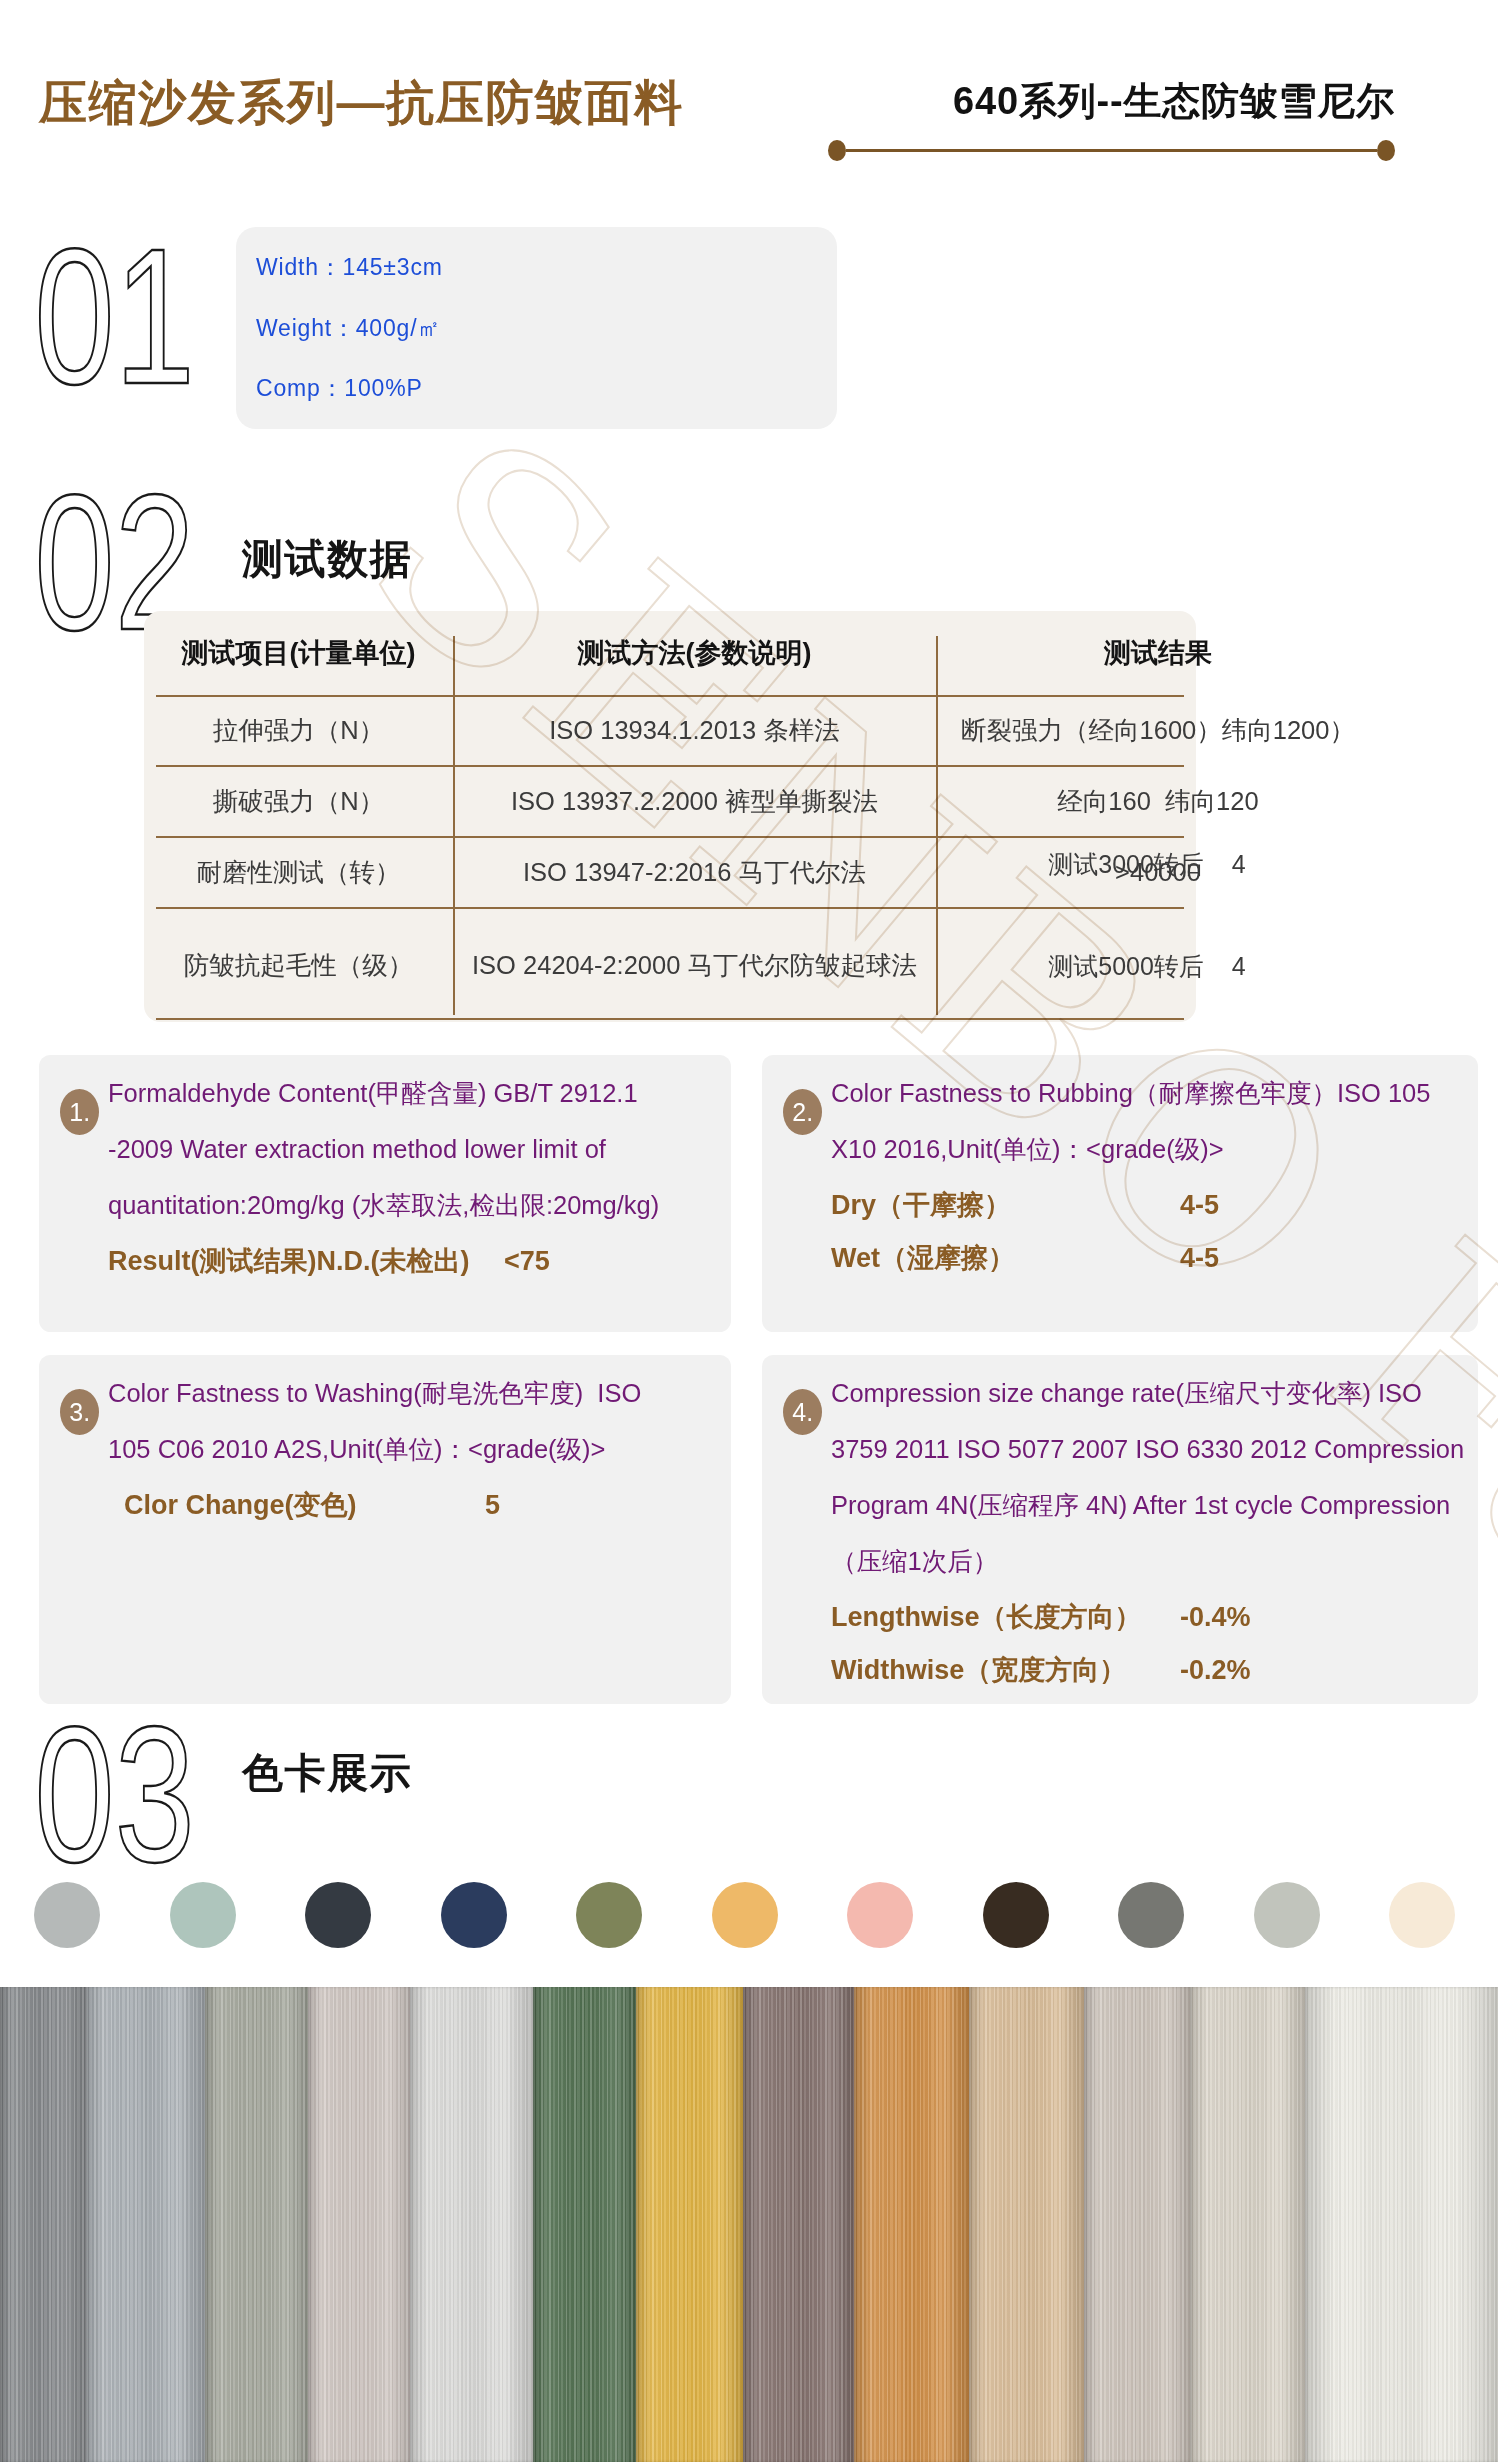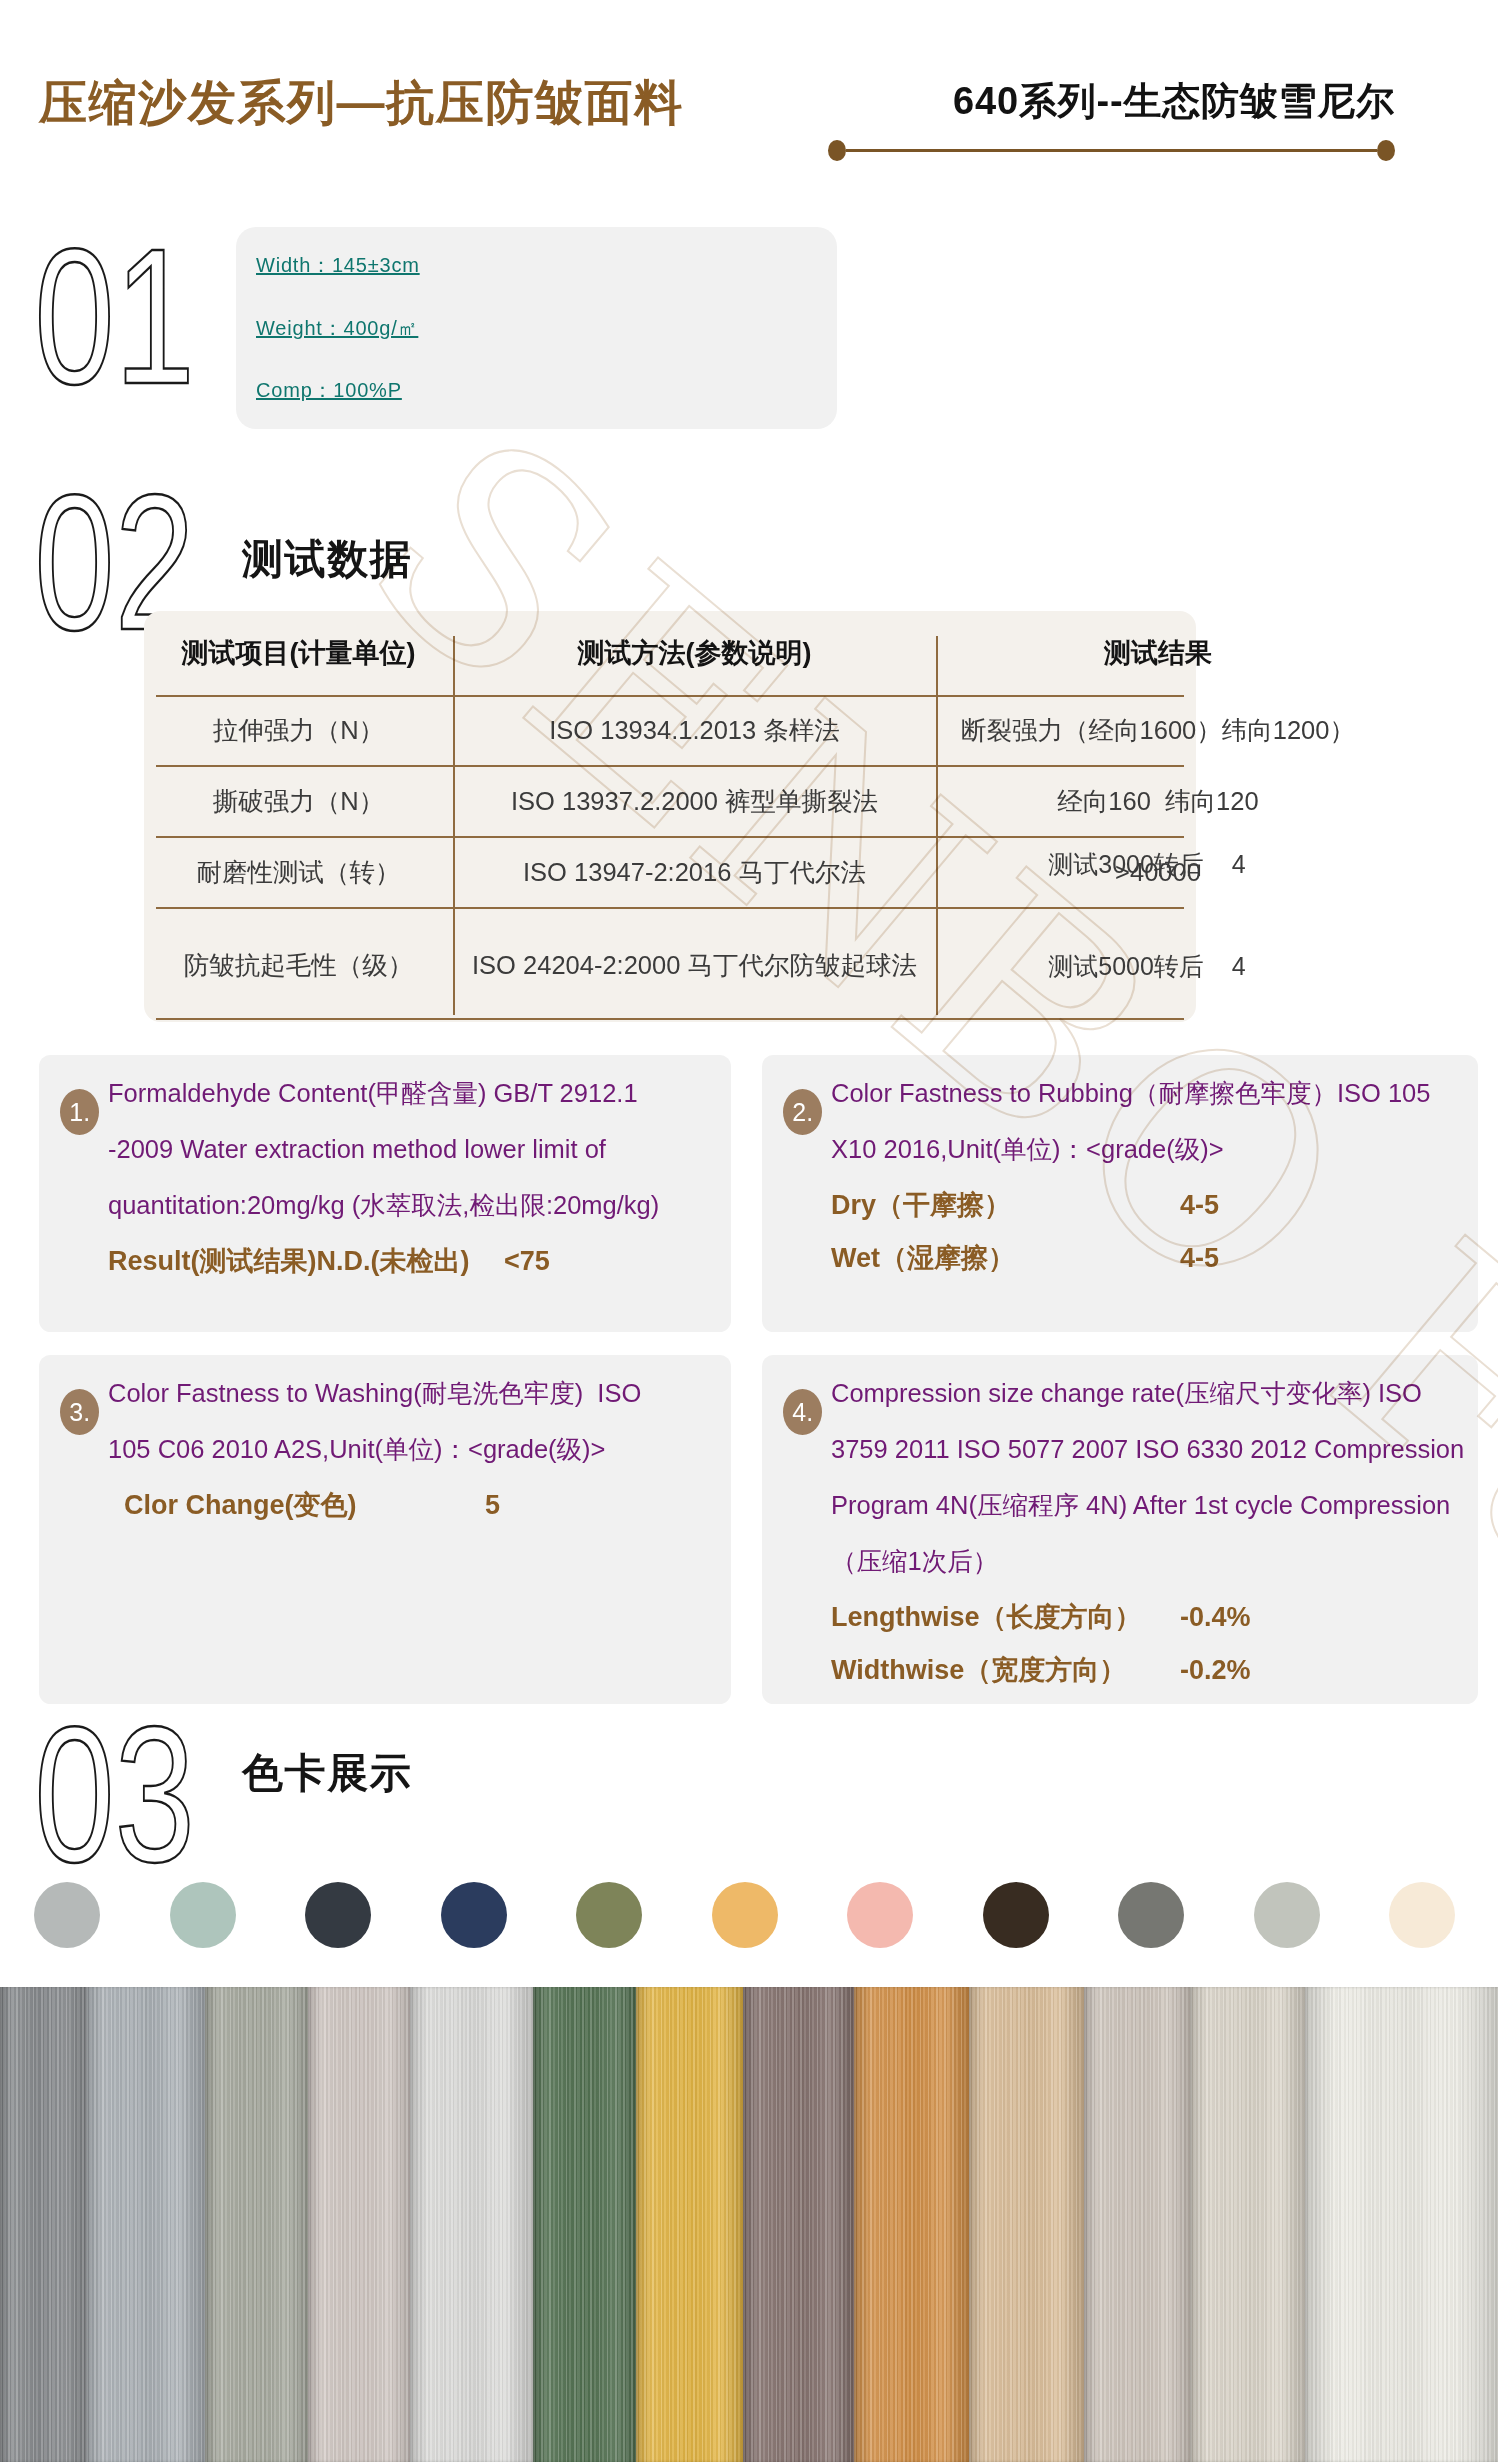--- a/index.html
+++ b/index.html
@@ -31,21 +31,21 @@
   .section-heading{position:absolute;font-size:41px;color:#151515;letter-spacing:1.6px;font-weight:bold;}
   .heading-02{left:242px;top:532px;}
   .heading-03{left:242px;top:1746px;}
   
   .spec-box{
     position:absolute;left:236px;top:227px;width:601px;height:202px;
     background:#f1f1f1;border-radius:20px;box-sizing:border-box;
     padding:25px 16.4px 25px 20px;
     display:flex;flex-direction:column;justify-content:space-between;
   }
-  .spec-line{font-size:20px;color:#0f766e;letter-spacing:0.8px;white-space:pre;text-decoration:underline;}
+  .spec-line{font-size:23px;color:#1d4ed8;letter-spacing:0.8px;white-space:pre;}
   
   .test-table{
     position:absolute;left:144px;top:611px;width:1052px;height:411px;
     background:#f4f1ec;border-radius:16.4px;
   }
   .tgrid{
     position:absolute;left:0;top:0;width:1236px;height:411px;
     display:grid;
     grid-template-columns:309px 483px 444px;
     grid-template-rows:84px 71px 71px 71px 115px;

